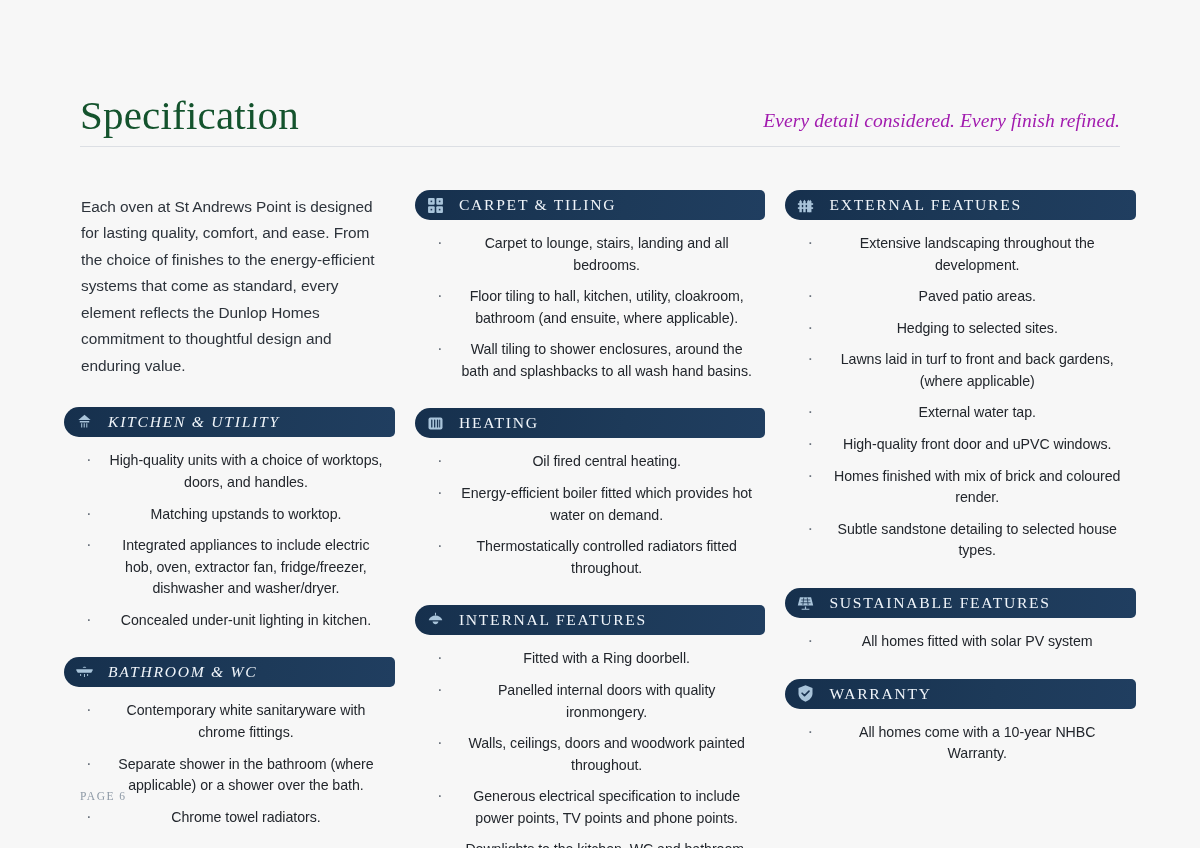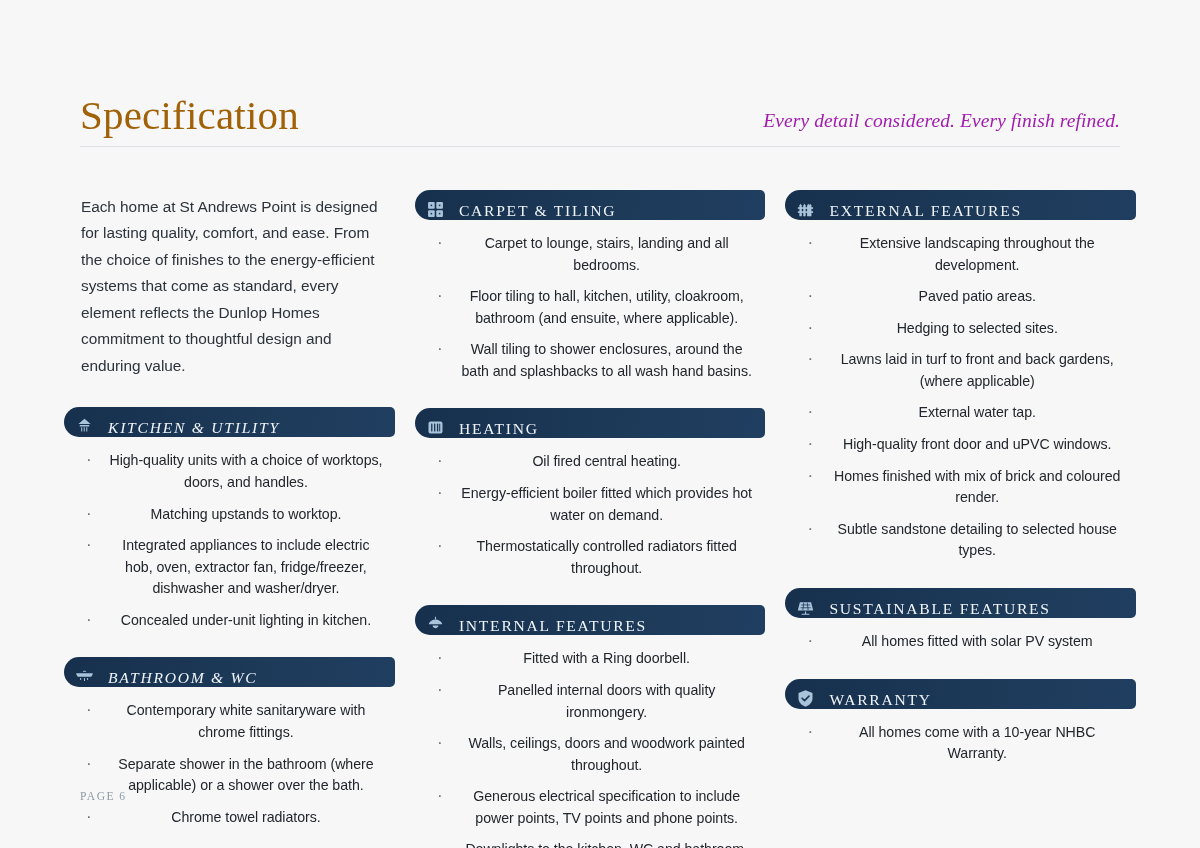--- a/index.html
+++ b/index.html
@@ -31,21 +31,21 @@
     height: 68px;
     border-bottom: 1px solid #dcdfe4;
     display: flex;
     align-items: flex-end;
     justify-content: space-between;
   }
   .page-title {
     font-family: "Liberation Serif", serif;
     font-size: 41px;
     font-weight: 400;
-    color: #a16207;
+    color: #14532d;
     letter-spacing: 0.2px;
     line-height: 1;
     padding-bottom: 10px;
   }
   .tagline {
     font-family: "Liberation Serif", serif;
     font-style: italic;
     font-size: 19.5px;
     color: #a21caf;
     letter-spacing: 0.1px;
@@ -75,21 +75,21 @@
     font-size: 15.4px;
     line-height: 1.72;
     color: #2d333b;
     letter-spacing: -0.05px;
     margin-bottom: 26px;
   }
 
   
   .sec-head {
     display: flex;
-    align-items: flex-end;
+    align-items: center;
     background: #1c3553;
     background: linear-gradient(100deg, #16304d 0%, #1d3a59 60%, #203e60 100%);
     color: #eaf1f8;
     border-radius: 18px 6px 6px 18px;
     height: 30px;
     padding: 0 14px 0 10px;
     box-sizing: border-box;
     margin-bottom: 13px;
   }
   .sec-head .ico {
@@ -158,21 +158,21 @@
 
 <div class="page">
 
   <div class="header">
     <div class="page-title">Specification</div>
     <div class="tagline">Every detail considered. Every finish refined.</div>
   </div>
 
   <div class="columns">
     <div class="col col-1">
-      <div class="intro">Each home at St Andrews Point is designed for lasting quality, comfort, and ease. From the choice of finishes to the energy-efficient systems that come as standard, every element reflects the Dunlop Homes commitment to thoughtful design and enduring value.</div>
+      <div class="intro">Each oven at St Andrews Point is designed for lasting quality, comfort, and ease. From the choice of finishes to the energy-efficient systems that come as standard, every element reflects the Dunlop Homes commitment to thoughtful design and enduring value.</div>
       <div>
           <div class="sec-head">
             <span class="ico">
               <svg viewBox="0 0 24 24" width="21" height="21">
                 <path fill="#a9c4da" d="M12 3.2 19 9.2H5zM6.6 10.4h10.8v1.5H6.6zM8.2 12.8h1.2v5H8.2zm2.9 0h1.2v5h-1.2zm2.9 0h1.2v5h-1.2z"></path>
               </svg>
             </span>
             <span class="sec-title">Kitchen &amp; Utility</span>
           </div>
           <ul class="blist">

